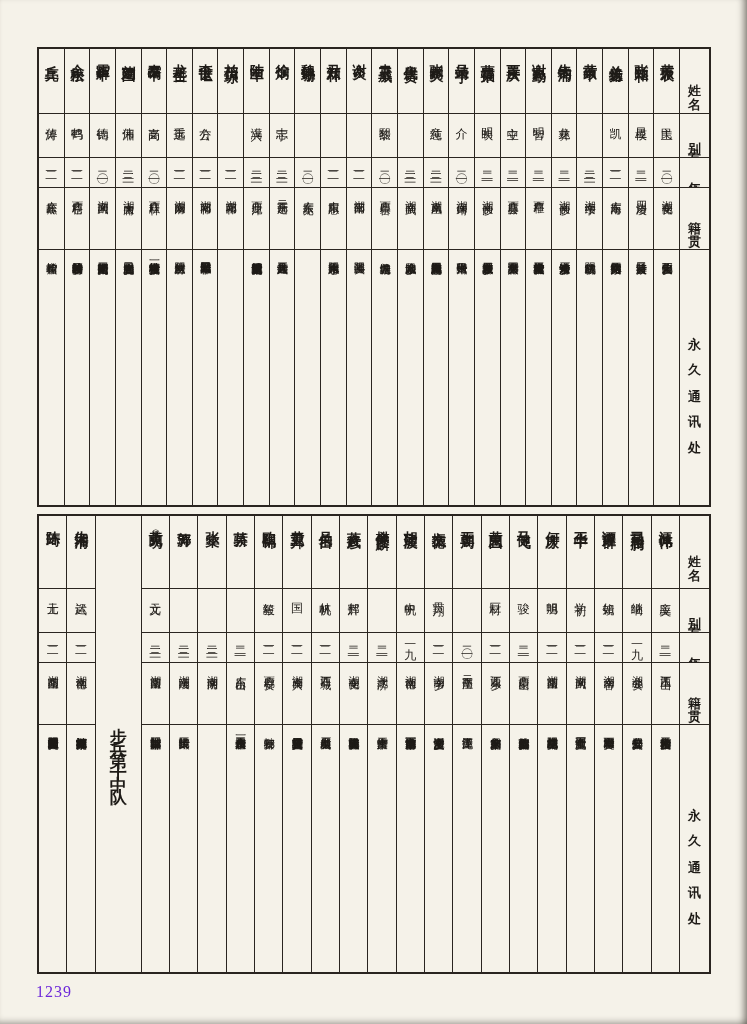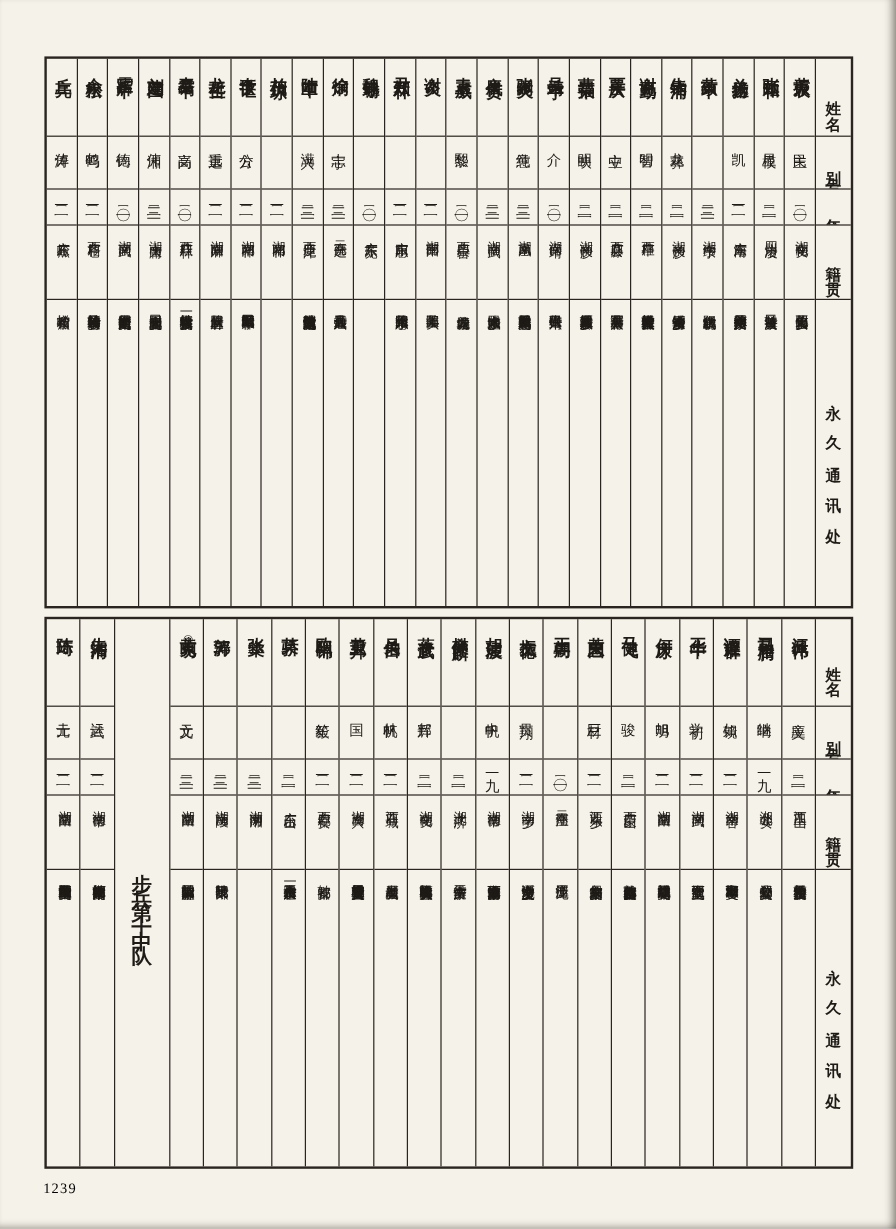--- a/index.html
+++ b/index.html
@@ -54,21 +54,21 @@
   .vt.addr{font-size:11px;line-height:13px;letter-spacing:0;max-height:178px;}
   .hcol .cell{justify-content:center;padding-top:0;}
   .vt.h2{font-size:13px;font-weight:700;}
   .h-name,.h-native{letter-spacing:13px;transform:translateY(6px);}
   .h-alias{letter-spacing:7px;transform:translateY(3px);}
   .h-age{font-size:12px;letter-spacing:2px;transform:translateY(1px);}
   .h-addr{letter-spacing:26px;transform:translateY(13px);}
   .vt.slabel{font-size:17px;font-weight:700;letter-spacing:12px;transform:translateY(6px);}
   .pageno{
     position:absolute;left:36px;top:983px;
-    font-size:12px;letter-spacing:1px;color:#000000;
+    font-size:16px;letter-spacing:1px;color:#6d28d9;
   }
 </style>
 </head>
 <body>
 
 <div class="sheet">
 
   <div class="rtable t-top">
     <div class="col hcol">
       <div class="cell r-name">

